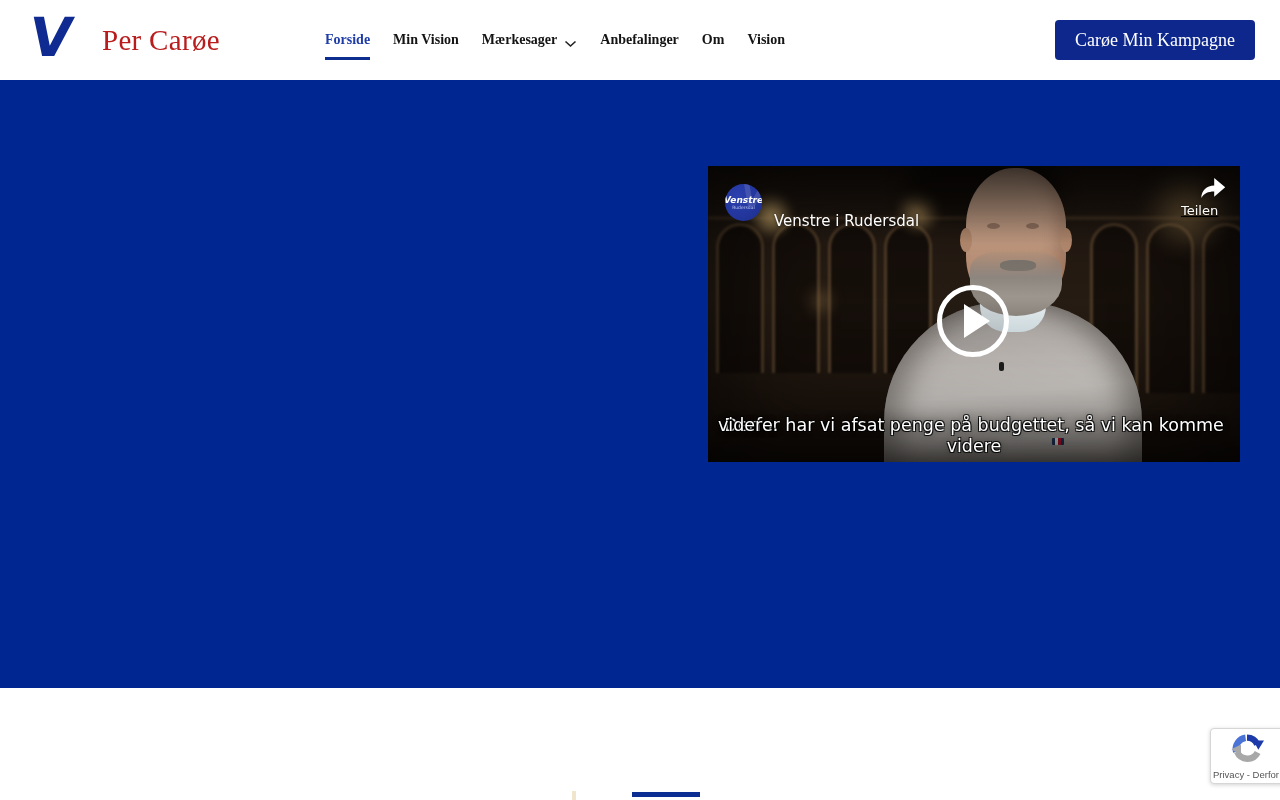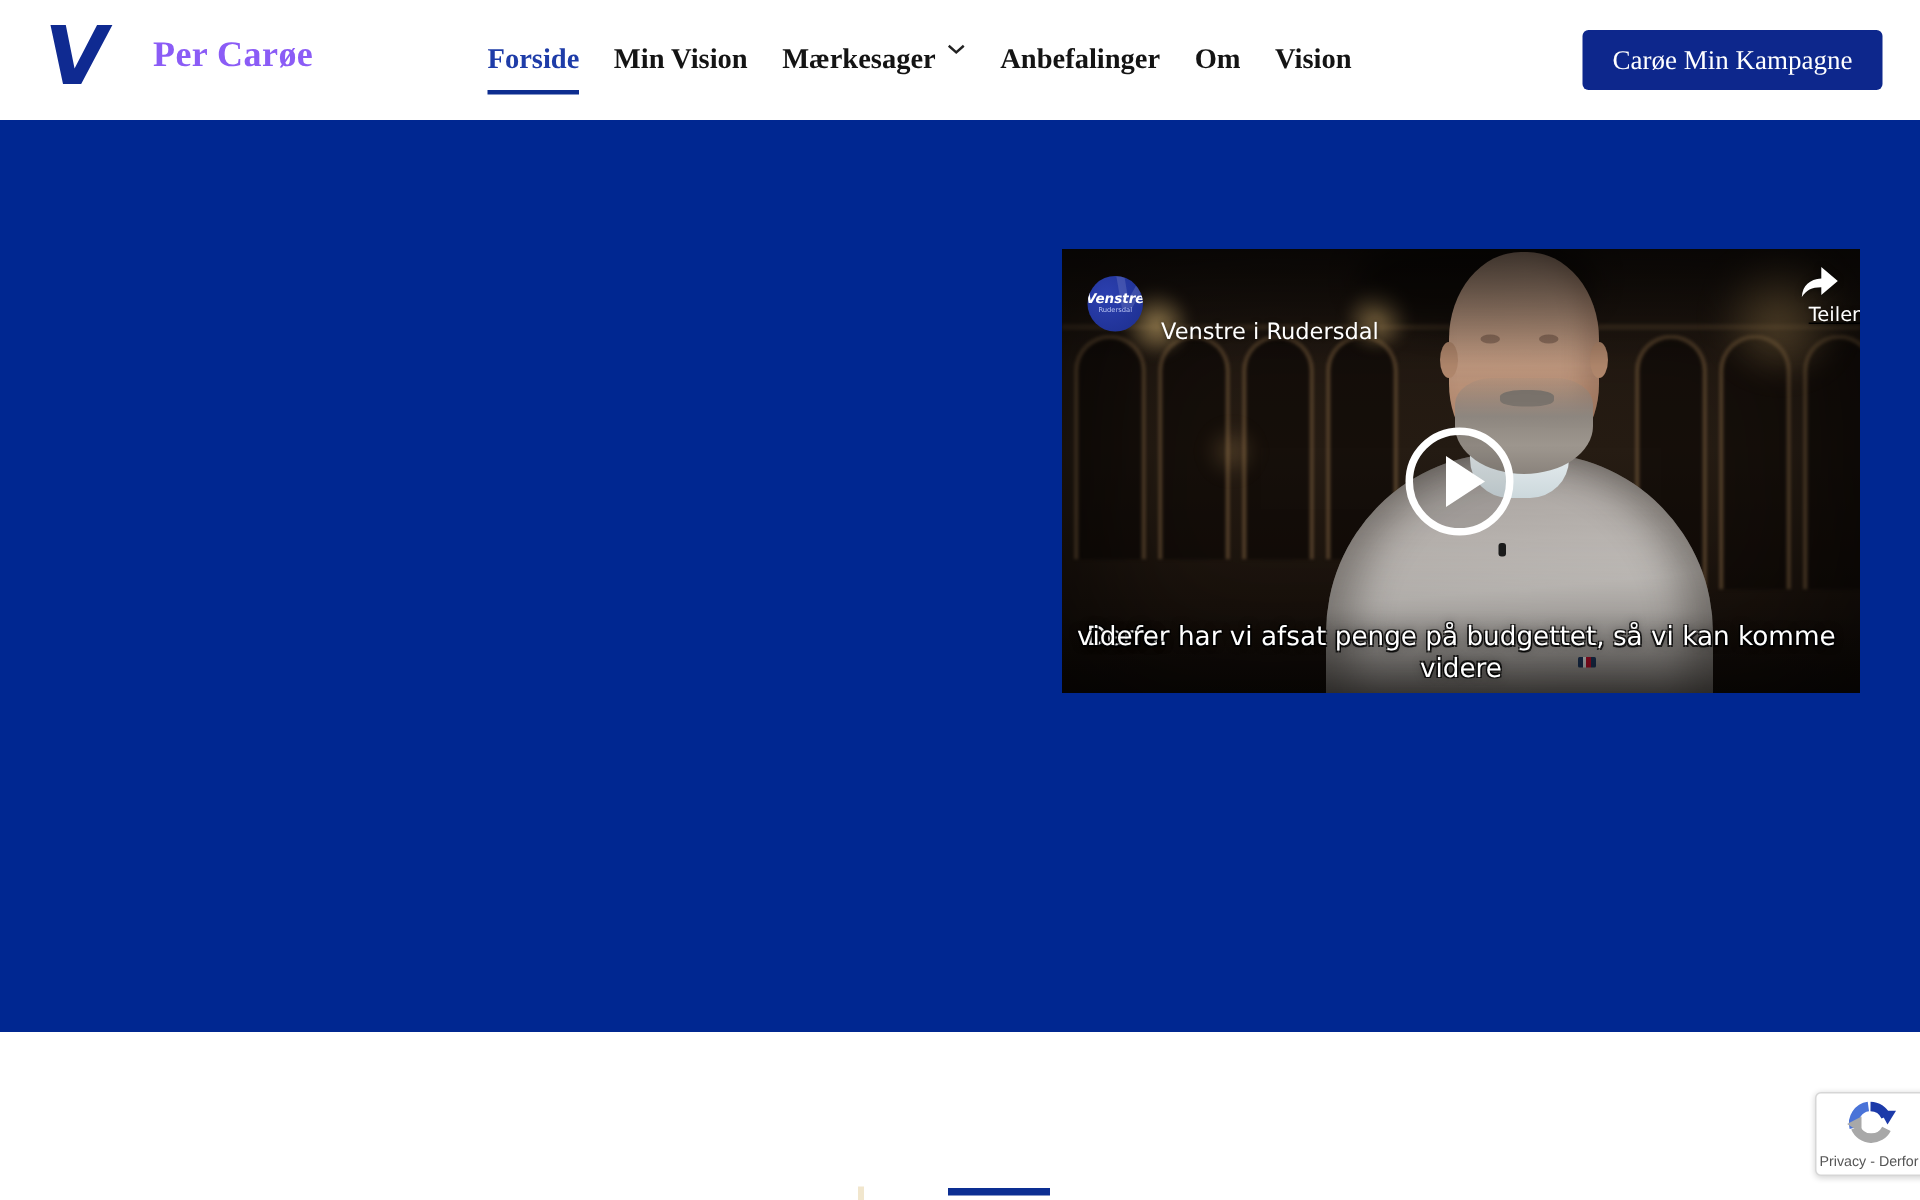--- a/index.html
+++ b/index.html
@@ -5,25 +5,25 @@
   * { margin:0; padding:0; box-sizing:border-box; }
   html,body { width:1280px; height:800px; overflow:hidden; background:#ffffff;
               font-family:"Liberation Serif", serif; }
   .page { position:relative; width:1280px; height:800px; }
 
   
   .header { position:absolute; left:0; top:0; width:1280px; height:80px; background:#ffffff; z-index:5; }
   .logo-v { position:absolute; left:30px; top:8px; font-family:"DejaVu Sans",sans-serif;
             font-weight:bold; font-size:54px; line-height:60px; color:#0F2A91;
             transform:skewX(-9deg); cursor:pointer; }
-  .brand { position:absolute; left:102px; top:24px; font-size:24px; font-weight:bold;
-           color:#8b5cf6; letter-spacing:.3px; cursor:pointer; }
+  .brand { position:absolute; left:102px; top:24px; font-size:29px; font-weight:normal;
+           color:#b91c1c; letter-spacing:.3px; cursor:pointer; }
 
   .nav { position:absolute; left:325px; top:0; height:80px; display:flex; align-items:center; gap:23px; }
-  .nav a { position:relative; display:flex; align-items:flex-start; font-size:19px; font-weight:600;
+  .nav a { position:relative; display:flex; align-items:flex-end; font-size:14px; font-weight:600;
            color:#141414; text-decoration:none; cursor:pointer; white-space:nowrap; }
   .nav a.active { color:#1E3CA8; }
   .nav a.active::after { content:""; position:absolute; left:0; right:0; bottom:-12px;
            height:3px; background:#0D2D8F; }
   .chev { display:inline-block; margin-left:7px; line-height:0; }
 
   .cta { position:absolute; right:25px; top:20px; width:200px; height:40px; background:#0D278C;
          border:none; border-radius:4px; color:#ffffff; font-family:"Liberation Serif",serif;
          font-size:18px; display:flex; align-items:center; justify-content:center; cursor:pointer; }
 
@@ -84,21 +84,21 @@
   .avatar { left:17px; top:18px; width:37px; height:37px; border-radius:50%; overflow:hidden;
             background:radial-gradient(circle at 35% 35%,#2c40b0,#1c2e8e); cursor:pointer;
             display:flex; flex-direction:column; align-items:center; justify-content:center;
             font-family:"DejaVu Sans",sans-serif; }
   .avatar .wm { position:absolute; right:-3px; top:-6px; font-size:30px; font-weight:bold;
                 font-style:italic; color:rgba(255,255,255,.13); }
   .avatar .l1 { position:static; color:#fff; font-weight:bold; font-style:italic; font-size:9px; line-height:10px; }
   .avatar .l2 { position:static; color:#b9c4f2; font-size:4.5px; line-height:6px; }
   .vtitle { left:66px; top:26px; font-family:"DejaVu Sans",sans-serif; font-size:15px; color:#ffffff;
             text-shadow:0 0 3px rgba(0,0,0,.6); cursor:pointer; white-space:nowrap;margin-top:20px; }
-  .share { left:473px; top:12px; width:62px; text-align:right; cursor:pointer;text-decoration:underline; }
+  .share { left:473px; top:12px; width:62px; text-align:left; cursor:pointer;text-decoration:underline; }
   .share svg { position:static; display:block; margin:0 auto; filter:drop-shadow(0 0 2px rgba(0,0,0,.6)); }
   .share .slabel { position:static; display:block; margin-top:3px; font-family:"DejaVu Sans",sans-serif;
                    font-size:13px; color:#ffffff; text-shadow:0 0 3px rgba(0,0,0,.6); }
 
   .playbtn { left:229px; top:119px; width:72px; height:72px; border-radius:50%;
              border:5px solid #ffffff; background:rgba(20,20,20,.10); cursor:pointer; }
   .playbtn .tri { left:22px; top:14px; width:0; height:0;
              border-left:26px solid #ffffff; border-top:17px solid transparent;
              border-bottom:17px solid transparent; }
 

